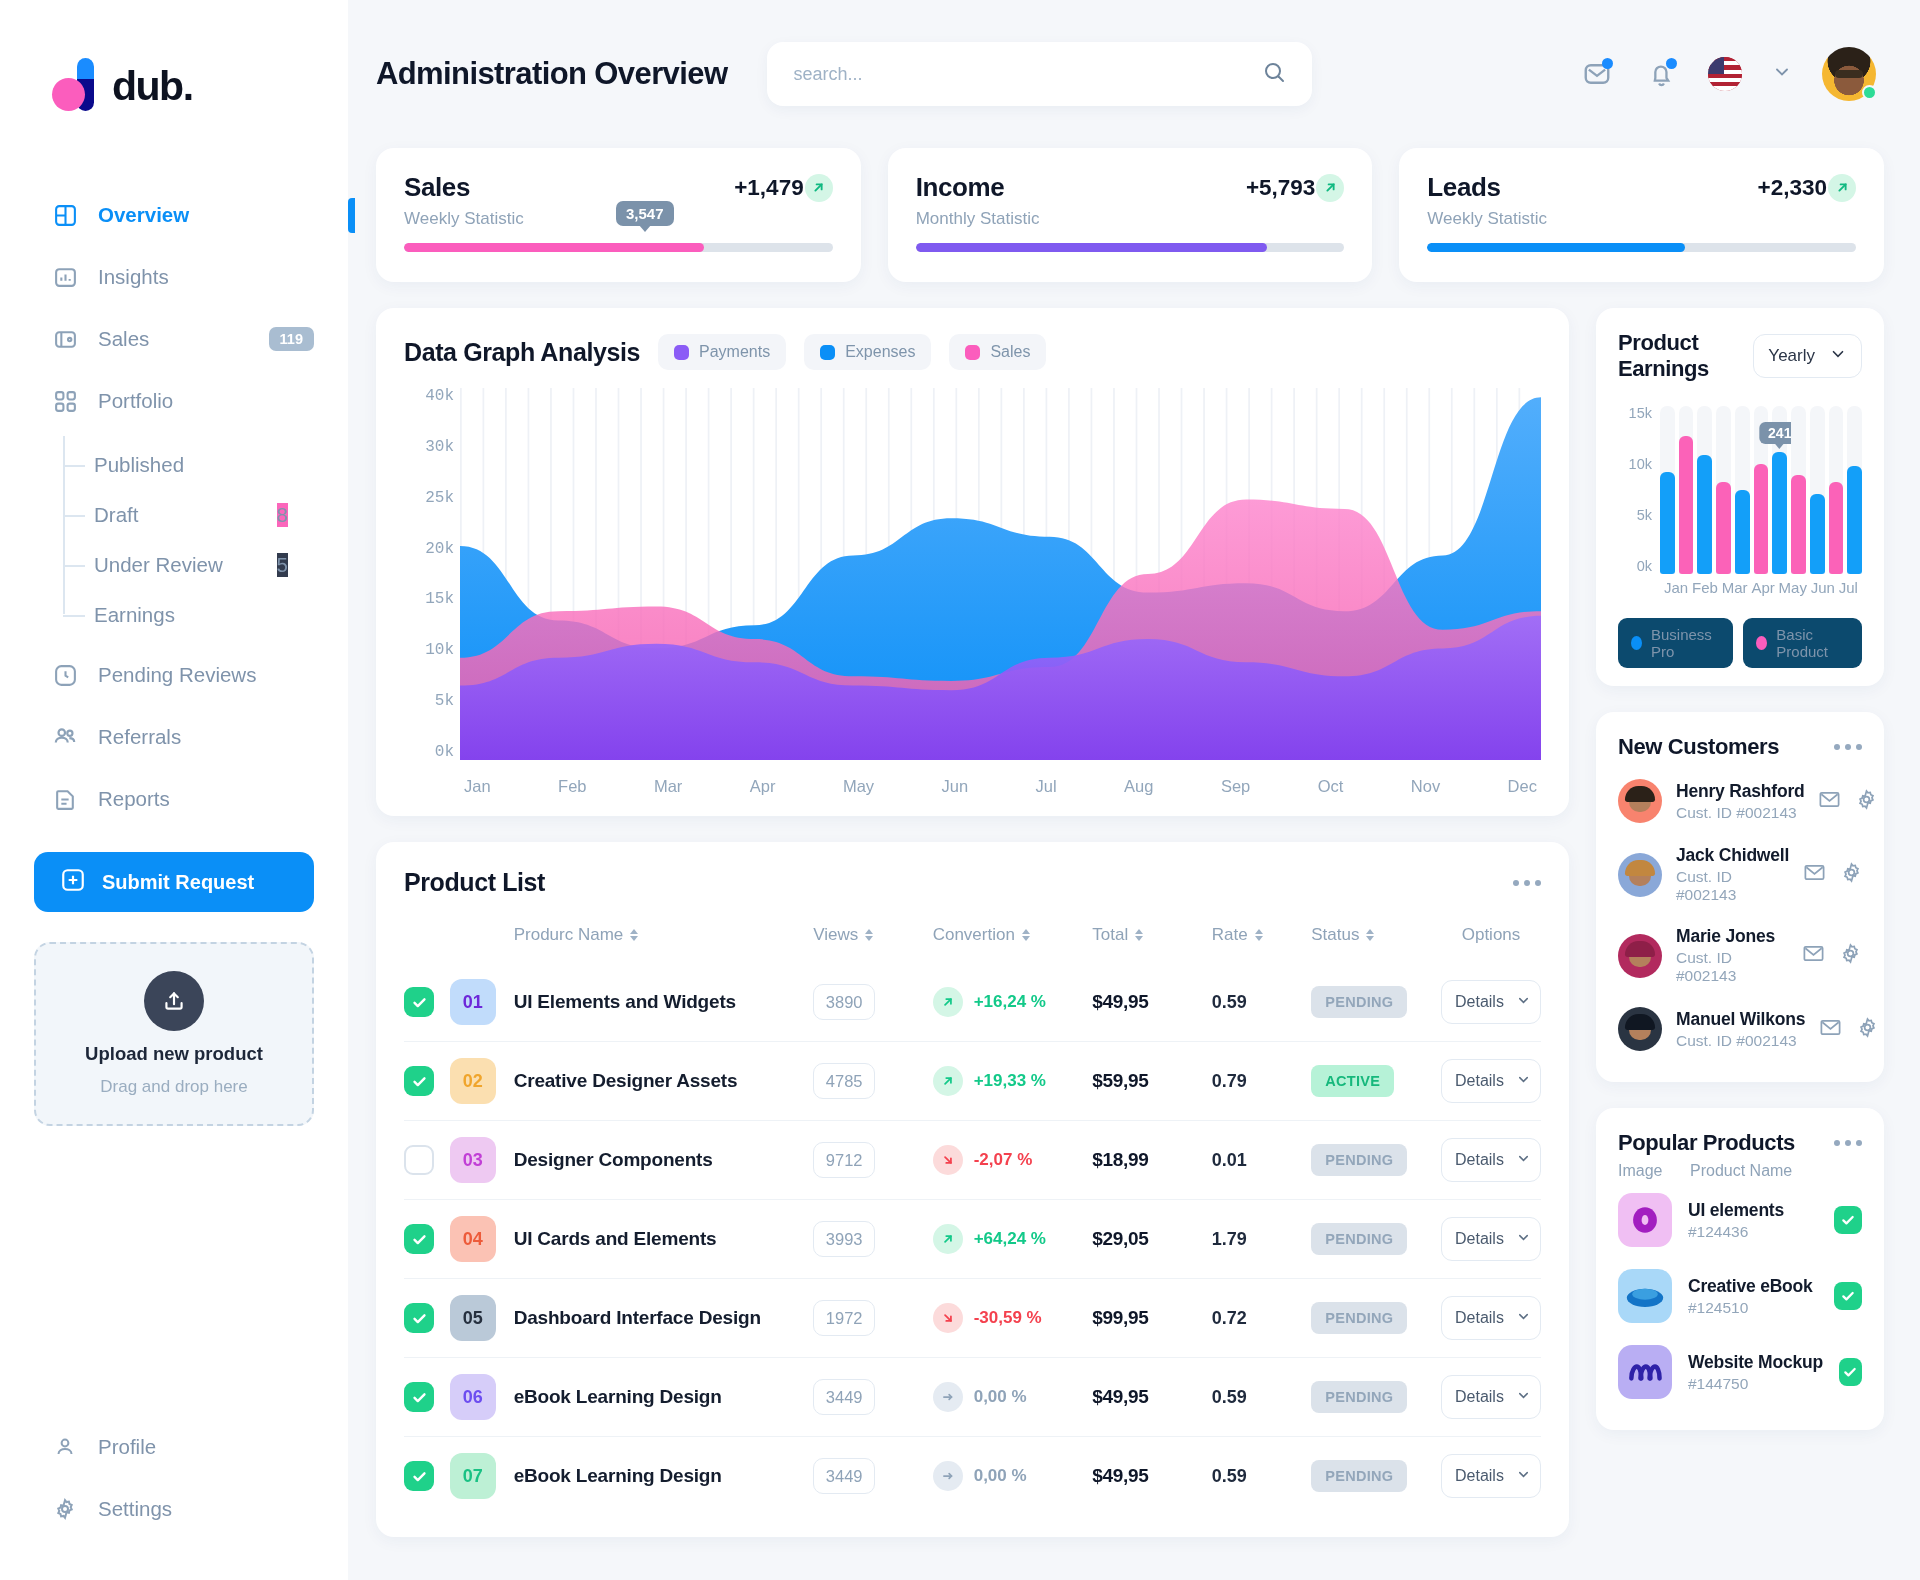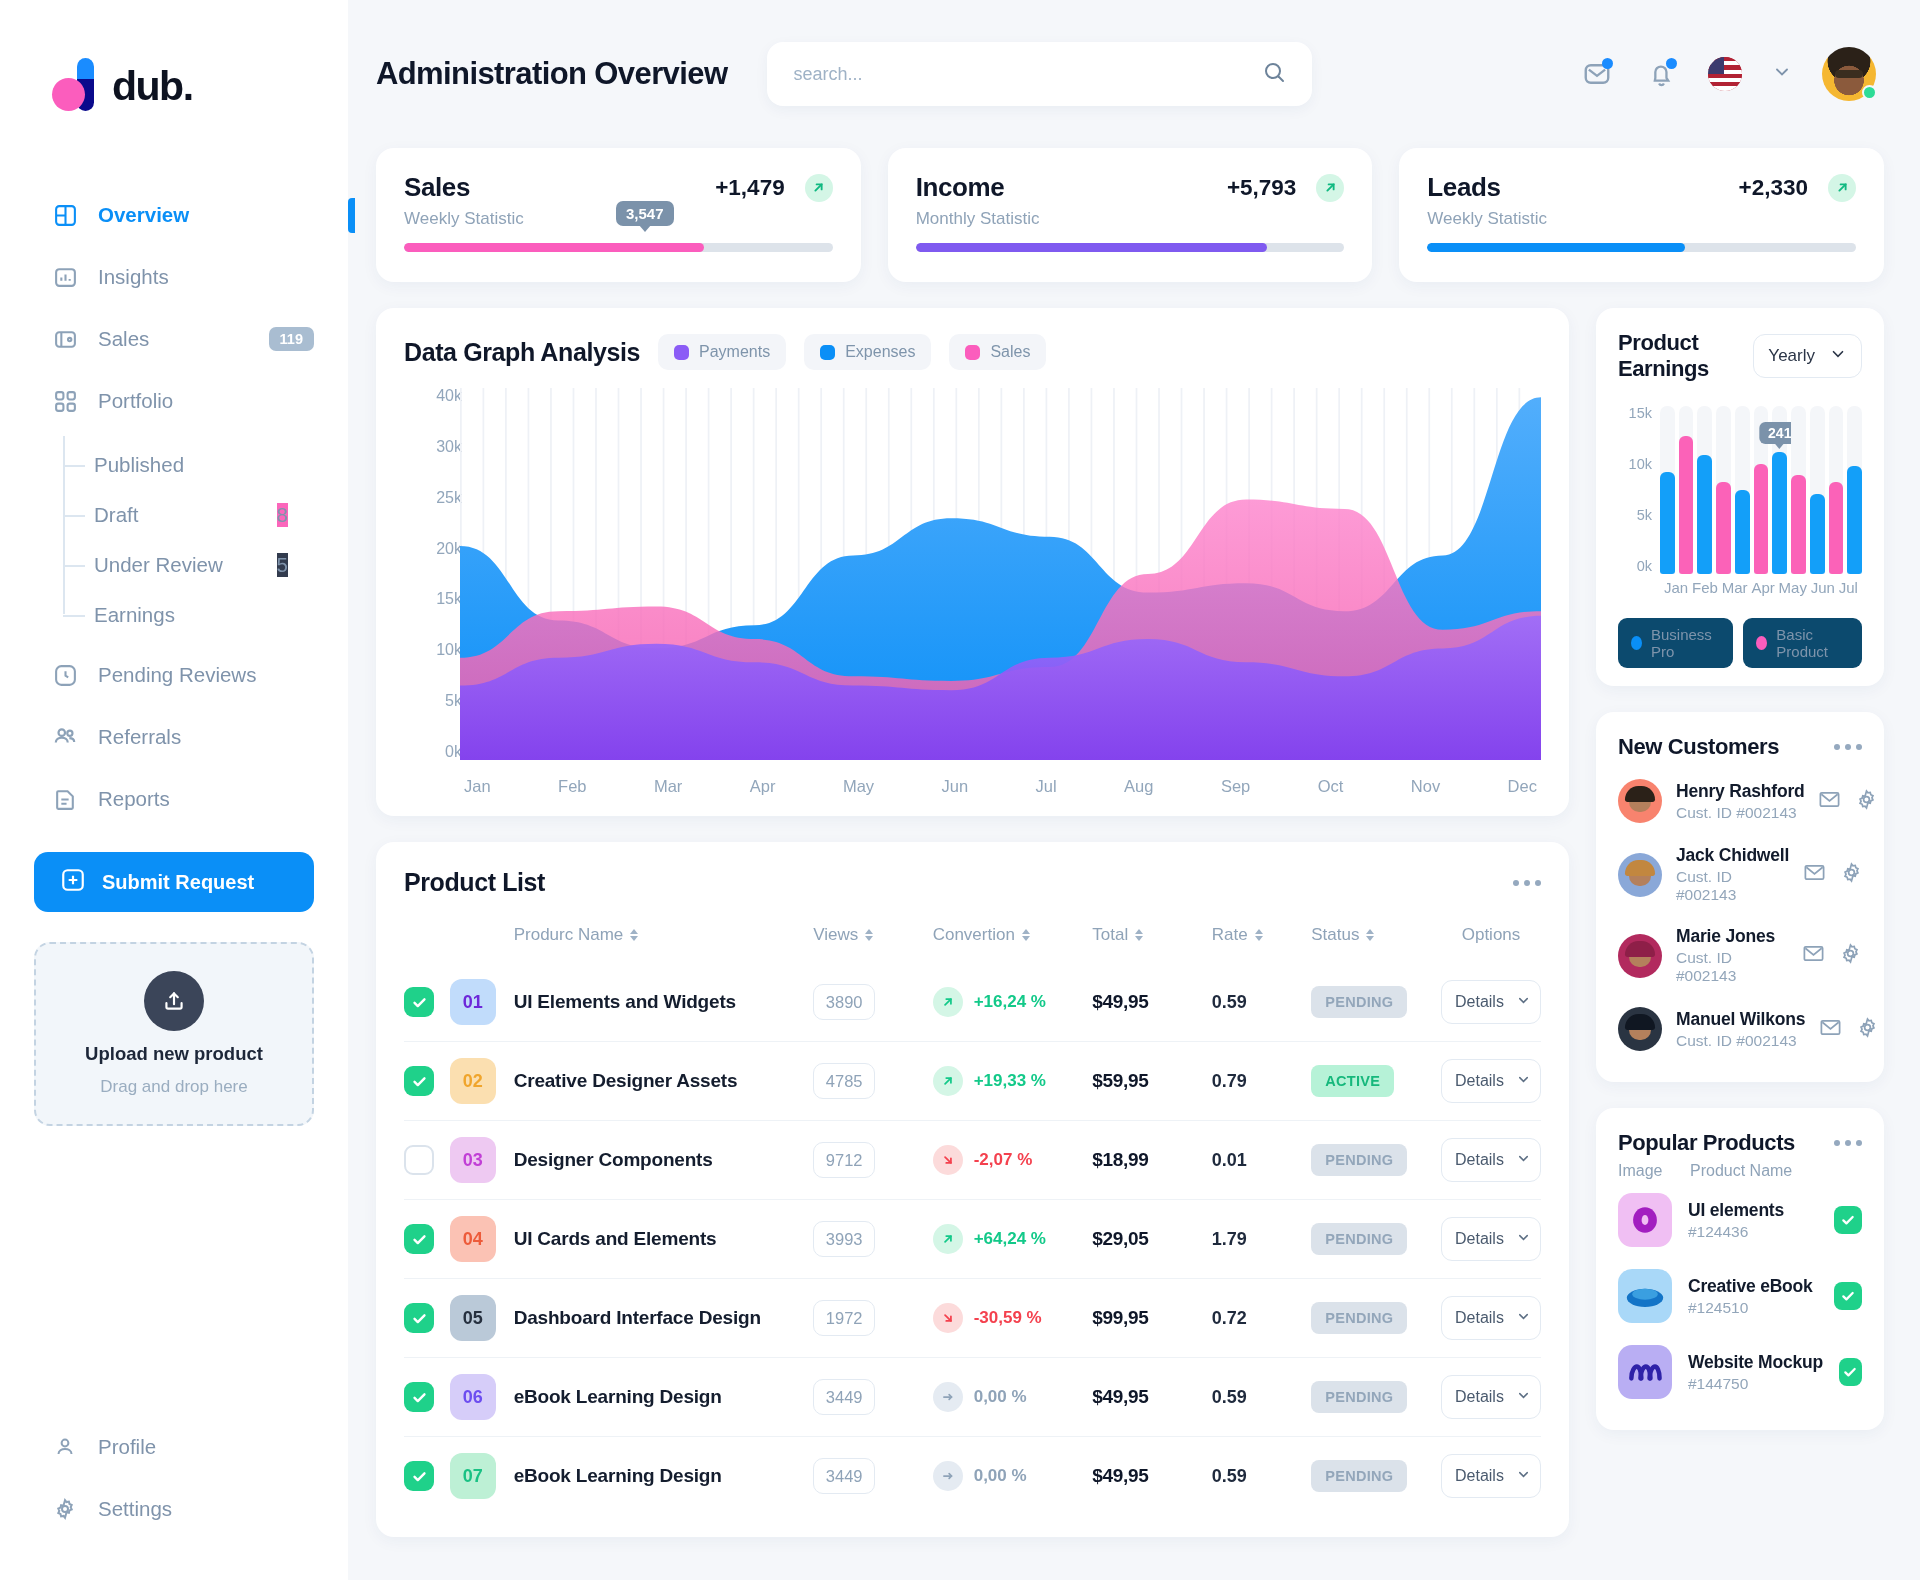--- a/index.html
+++ b/index.html
@@ -147,21 +147,21 @@
   }
 
   
   .stats-row { display:flex; gap: 27px; }
   .stat-card {
     flex:1; background:#fff; border-radius: 18px; padding: 24px 28px 30px 28px;
     box-shadow: 0 4px 16px rgba(25,60,110,.05); position:relative;
   }
   .stat-top { display:flex; align-items:center; }
   .stat-name { font-size: 26px; font-weight:700; letter-spacing:-0.4px; }
-  .stat-delta { margin-left:auto; display:flex; align-items:center; gap:20px; }
+  .stat-delta { margin-left:auto; display:flex; align-items:center; gap:1px; }
   .stat-delta-val { font-size:22.5px; font-weight:700; }
   .delta-arrow {
     width:28px;height:28px;border-radius:50%;background:#d4f6e6;
     display:flex;align-items:center;justify-content:center;
   }
   .stat-sub { font-size: 17px; color:#8fa3b8; margin-top: 5px; font-weight:500; }
   .stat-row2 { display:flex; align-items:center; position:relative; height:26px; }
   .tooltip-pill {
     position:absolute; left: 212px; top: -2px;
     background:#7b92aa; color:#fff; font-size:15px; font-weight:700;
@@ -190,22 +190,22 @@
   .graph-head { display:flex; align-items:center; gap: 18px; }
   .graph-title { font-size: 25px; font-weight:700; letter-spacing:-0.4px; }
   .legend-chip {
     display:flex; align-items:center; gap:10px;
     background:#f3f5f9; border-radius:10px; padding: 9px 16px;
     font-size:16px; color:#7e94ab; font-weight:500; cursor:pointer;
   }
   .legend-dot { width:15px;height:15px;border-radius:5px; }
   .chart-area { margin-top: 18px; position:relative; height: 410px; }
   .y-labels {
-    position:absolute; left:12px; top:0; width:46px; height: 372px;
-    display:flex; flex-direction:column; justify-content:space-between;
+    position:absolute; left:4px; top:0; width:46px; height: 372px;
+    display:flex; flex-direction:column; justify-content:space-between;font-family:Liberation Mono, monospace;
   }
   .y-labels span { font-size:16px; color:#92a6bb; font-weight:500; text-align:right; line-height:1; }
   .plot { position:absolute; left:56px; right:0; top:0; height: 372px; overflow:hidden; }
   .x-labels {
     position:absolute; left:56px; right:0; bottom: 2px;
     display:flex; justify-content:space-between; padding: 0 4px;
   }
   .x-labels span { font-size:16.5px; color:#92a6bb; font-weight:500; }
 
   

